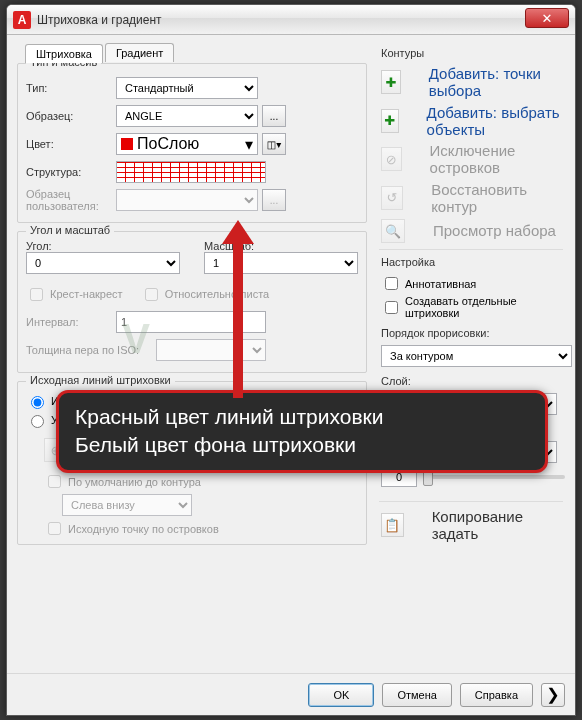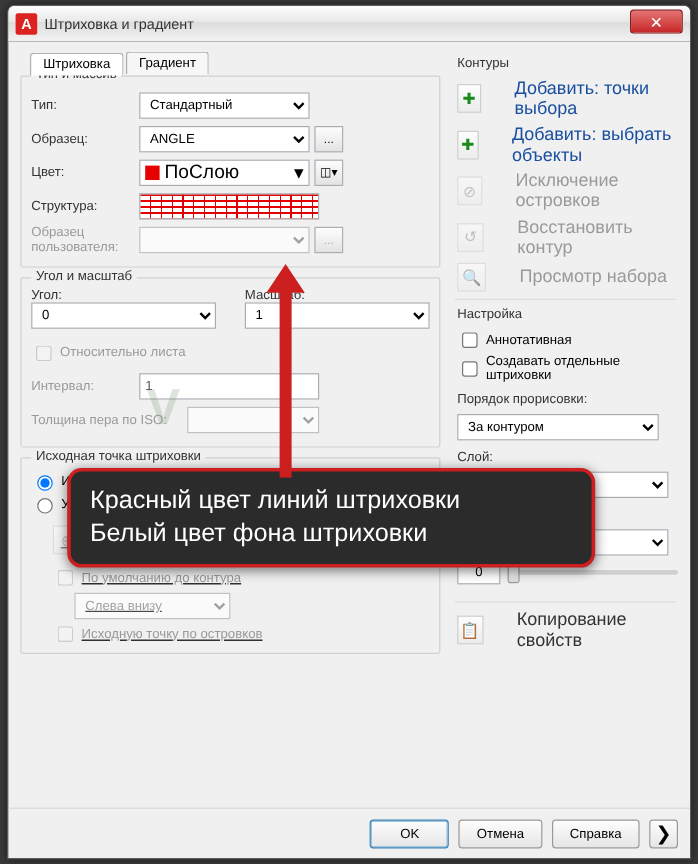--- a/index.html
+++ b/index.html
@@ -35,27 +35,27 @@
   .rtxt.disabled { color: #9a9a9a; }
   hr.sep { border: none; border-top: 1px solid #dcdcdc; margin: 6px 2px; }
   .slider-row { display: flex; align-items: center; gap: 6px; margin: 4px 0 0 4px; }
   .slider-val { width: 36px; height: 20px; border: 1px solid #abadb3; background: #fff; font-size: 11px; display: flex; align-items: center; justify-content: center; }
   .slider { flex: 1; height: 4px; background: #d0d0d0; position: relative; border-radius: 2px; }
   .slider::before { content: ""; position: absolute; left: 0; top: -5px; width: 8px; height: 14px; background: linear-gradient(#fafafa,#dcdcdc); border: 1px solid #9a9a9a; border-radius: 2px; }
   .footer { position: absolute; left: 0; right: 0; bottom: 0; height: 42px; border-top: 1px solid #d8d8d8; display: flex; align-items: center; padding: 0 10px; gap: 8px; }
   .btn { height: 24px; font-size: 11px; border: 1px solid #9a9a9a; background: linear-gradient(#fdfdfd,#e6e6e6); border-radius: 3px; padding: 0 14px; }
   .btn.primary { border-color: #3c7fb1; box-shadow: 0 0 0 1px #9ac6e6 inset; padding: 0 24px; text-align: right; }
   .expbtn { width: 24px; height: 24px; border: 1px solid #9a9a9a; border-radius: 3px; background: linear-gradient(#fdfdfd,#e6e6e6); display: flex; align-items: center; justify-content: center; }
-  .callout { position: absolute; left: 56px; top: 390px; width: 440px; background: #2b2b2b; color: #fff; border: 3px solid #cc1f1f; border-radius: 12px; padding: 10px 16px; font-size: 21px; line-height: 1.35; z-index: 20; box-shadow: 0 2px 10px rgba(0,0,0,.5); }
+  .callout { position: absolute; left: 56px; top: 390px; width: 492px; background: #2b2b2b; color: #fff; border: 3px solid #cc1f1f; border-radius: 12px; padding: 10px 16px; font-size: 21px; line-height: 1.35; z-index: 20; box-shadow: 0 2px 10px rgba(0,0,0,.5); }
   .arrow { position: absolute; left: 222px; top: 220px; width: 30px; height: 175px; z-index: 21; }
   .arrow-stem { position: absolute; left: 11px; top: 18px; width: 10px; height: 160px; background: #cc1f1f; }
   .arrow-head { position: absolute; left: 0; top: 0; width: 0; height: 0; border-left: 16px solid transparent; border-right: 16px solid transparent; border-bottom: 24px solid #cc1f1f; }
   .radio { display: flex; align-items: center; gap: 4px; font-size: 11px; margin: 3px 0; }
   .brick { width: 46px; height: 38px; border: 1px solid #888; background: repeating-linear-gradient(0deg,#ddd,#ddd 7px,#888 7px,#888 8px), repeating-linear-gradient(90deg,transparent,transparent 14px,#888 14px,#888 15px); }
-  .origin-block { margin-left: 18px; text-decoration: underline; }
+  .origin-block { margin-left: 18px; }
   .origin-row { display: flex; align-items: center; gap: 8px; margin: 3px 0; }
   .two-col { display: flex; gap: 24px; }
   .two-col > div { flex: 1; }
   .watermark { position:absolute; left:115px; top:280px; font-size:42px; font-weight:bold; color:rgba(120,150,120,.25); letter-spacing:2px; z-index:0; pointer-events:none;}
 </style>
 </head>
 <body>
 
 <div class="window">
   <div class="titlebar">
@@ -116,35 +116,39 @@
             <select style="width:100%"><option>0</option></select>
           </div>
           <div>
             <div class="lbl" style="width:auto">Масштаб:</div>
             <select style="width:100%"><option>1</option></select>
           </div>
         </div>
         <div class="row" style="margin-top:8px;gap:18px">
           <label class="chk disabled">
               <input type="checkbox" disabled="" style="">
+              <span>Крест-накрест</span>
+            </label>
+          <label class="chk disabled">
+              <input type="checkbox" disabled="" style="">
               <span>Относительно листа</span>
             </label>
         </div>
         <div class="row">
           <span class="lbl disabled">Интервал:</span>
           <input type="text" disabled="" style="width: 150px;" value="1">
         </div>
         <div class="row">
           <span class="lbl disabled" style="width:130px">Толщина пера по ISO:</span>
           <select disabled="" style="width:110px"></select>
         </div>
       </div>
 
       <div class="group">
-        <div class="group-title">Исходная точка штриховки</div>
+        <div class="group-title">Исходная линий штриховки</div>
         <label class="radio">
             <input type="radio" name="orig" checked="" style="">
             <span>Использовать текущую исходную точку</span>
           </label>
         <label class="radio">
             <input type="radio" name="orig" style="">
             <span>Указанная исходная точка</span>
           </label>
         <div class="origin-block">
           <div class="origin-row">
@@ -197,36 +201,36 @@
       <label class="chk" style="margin:2px 4px">
           <input type="checkbox" style="">
           <span>Аннотативная</span>
         </label>
       <label class="chk" style="margin:2px 4px">
           <input type="checkbox" style="">
           <span>Создавать отдельные штриховки</span>
         </label>
 
       <div class="rsect" style="margin-top:8px">Порядок прорисовки:</div>
-      <select style="width:168px;margin-left:4px"><option>За контуром</option></select>
+      <select style="width:191px;margin-left:4px"><option>За контуром</option></select>
 
       <div class="rsect" style="margin-top:8px">Слой:</div>
       <select style="width:176px;margin-left:4px"><option>Штриховка</option></select>
 
       <div class="rsect" style="margin-top:8px">Прозрачность:</div>
       <select style="width:176px;margin-left:4px"><option>ПоСлою</option></select>
       <div class="slider-row">
         <div class="slider-val">0</div>
         <div class="slider"></div>
       </div>
 
       <hr class="sep" style="margin-top:14px">
       <div class="ritem">
         <div class="ricon">📋</div>
-        <span class="rtxt" style="color:#333">Копирование свойств</span>
+        <span class="rtxt" style="color:#333">Копирование задать</span>
       </div>
     </div>
 
     <div class="footer">
       <div style="flex:1"></div>
       <button class="btn primary">OK</button>
       <button class="btn">Отмена</button>
       <button class="btn">Справка</button>
       <div class="expbtn">❯</div>
     </div>

